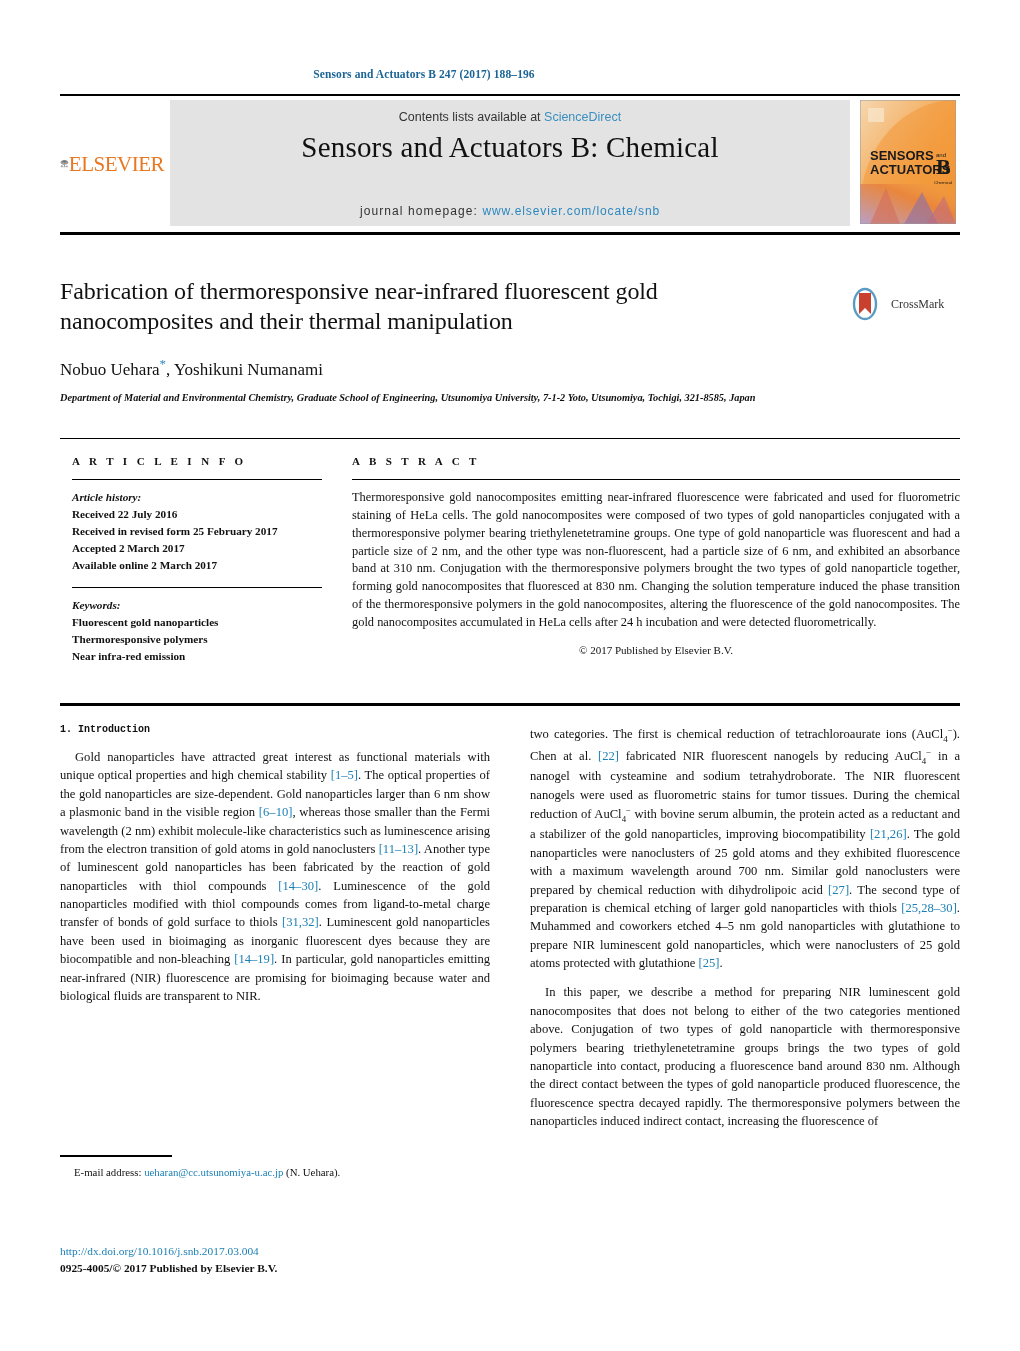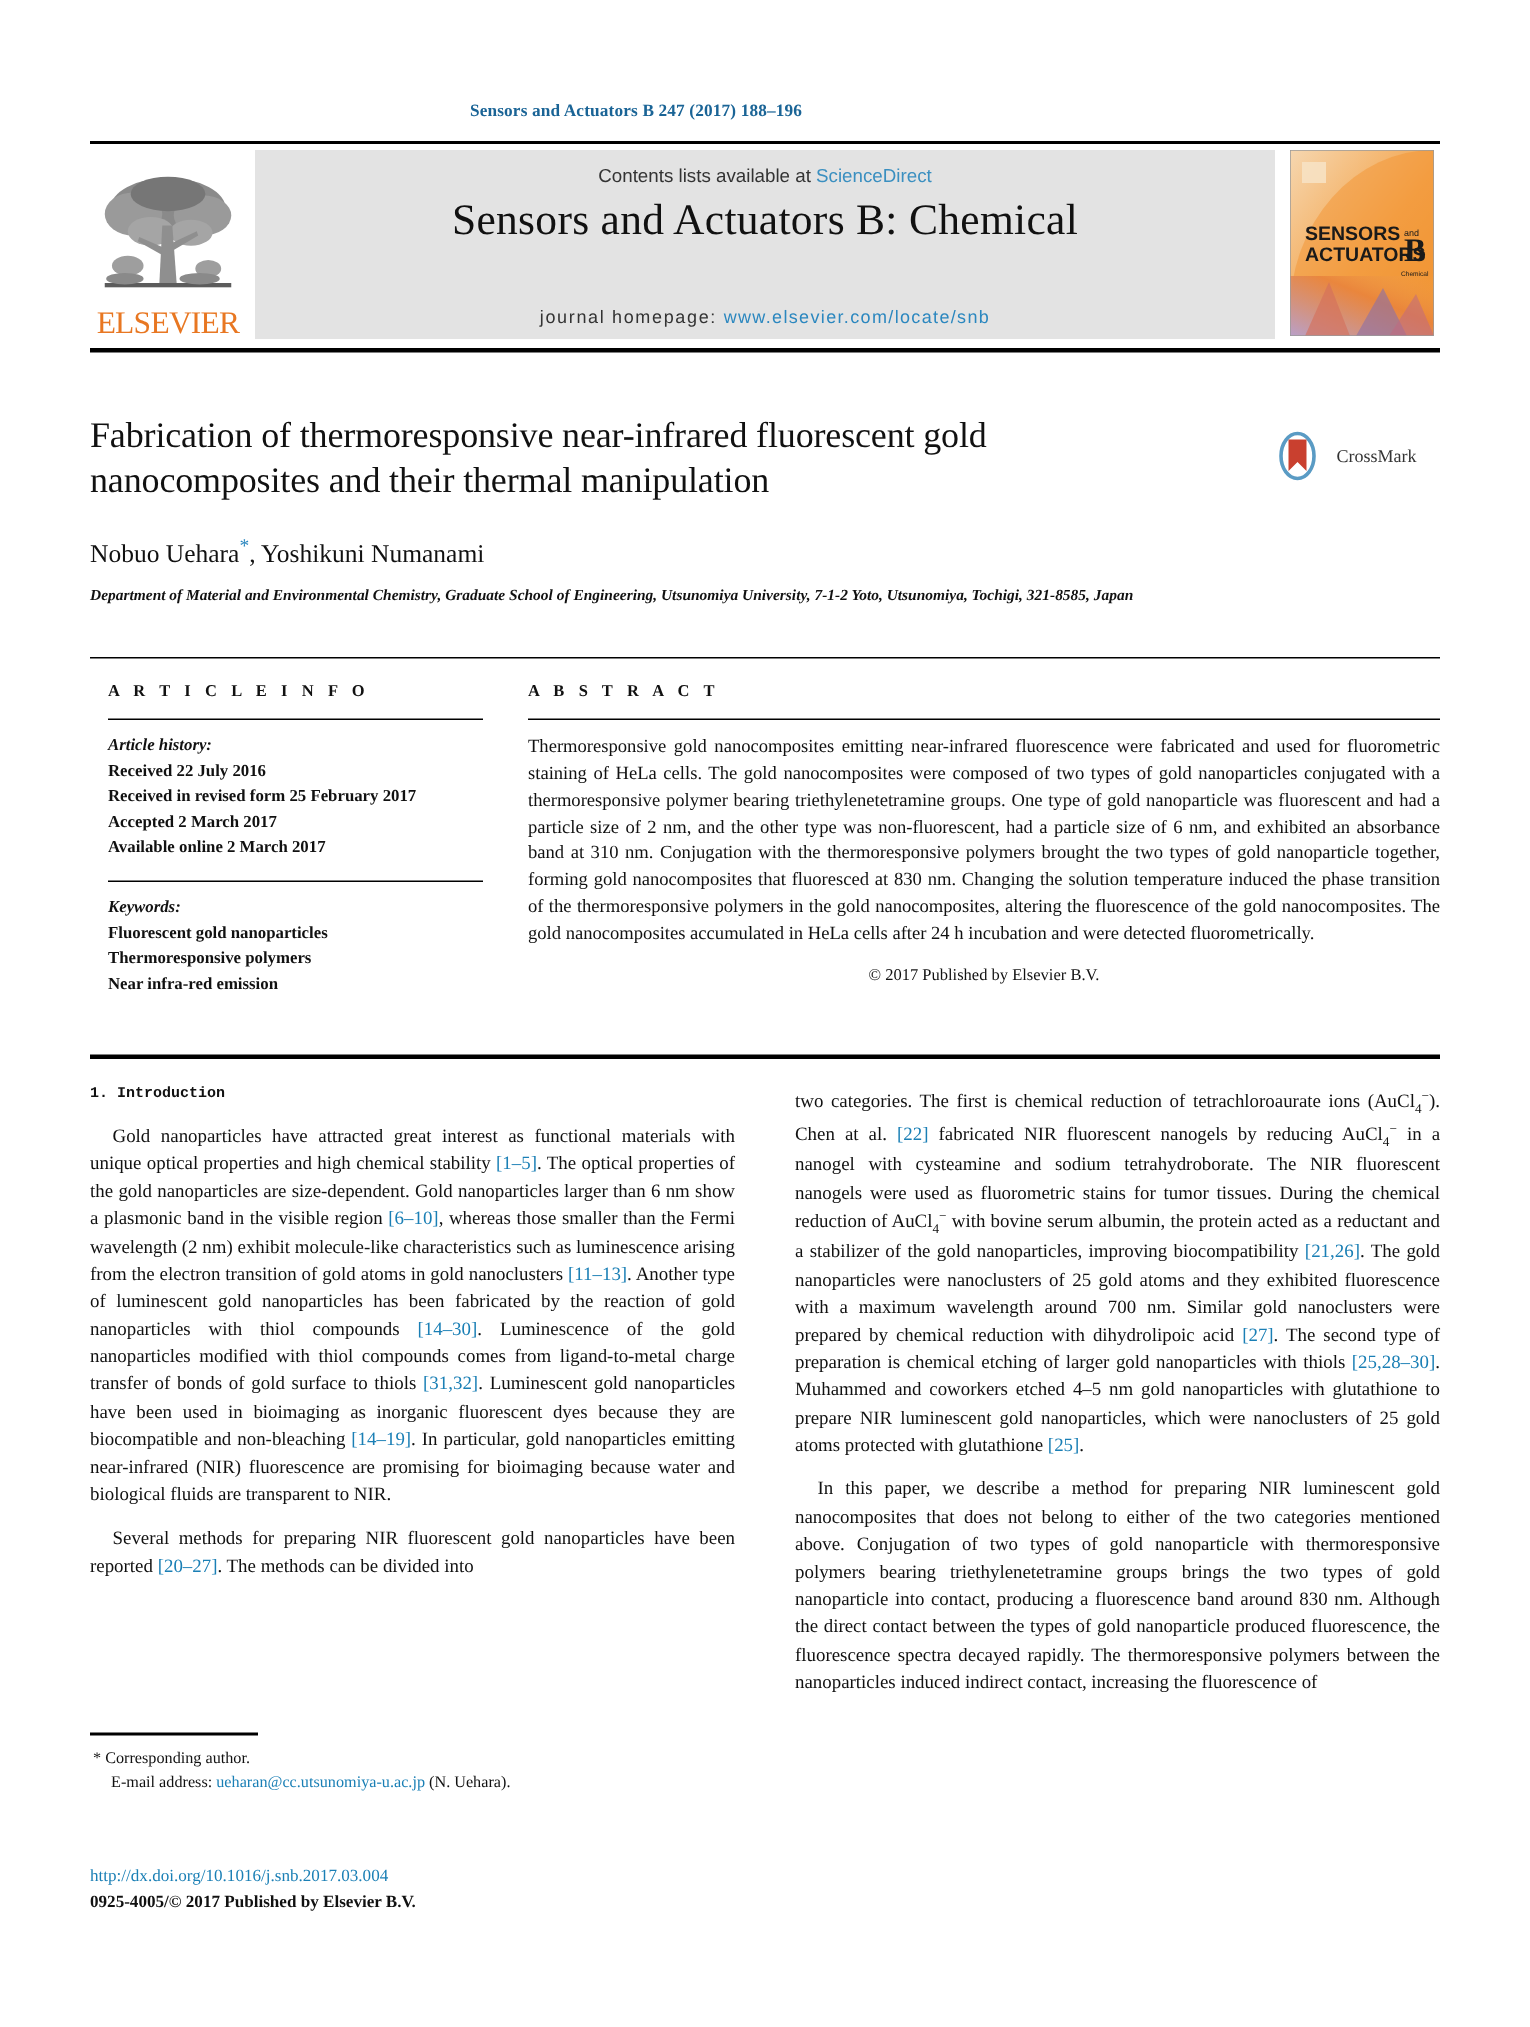--- a/index.html
+++ b/index.html
@@ -47,22 +47,22 @@
     display: flex;
     flex-direction: row;
     align-items: stretch;
     height: 132px;
     box-sizing: border-box;
   }
   .elsevier-block {
     width: 104px;
     flex: 0 0 104px;
     display: flex;
-    flex-direction: column;
-    justify-content: flex-end;
+    flex-direction: row;
+    justify-content: flex-start;
     align-items: center;
     padding-top: 2px;
   }
   .elsevier-tree {
     width: 96px;
     height: 92px;
     display: block;
   }
   .elsevier-word {
     font-family: "Liberation Serif", serif;
@@ -461,39 +461,33 @@
 
   <div class="body-cols">
 
     <div class="bcol">
       <div class="sec-title">1.  Introduction</div>
 
       <p class="para">
         <span>Gold nanoparticles have attracted great interest as functional materials with unique optical properties and high chemical stability </span><span class="ref">[1–5]</span><span>. The optical properties of the gold nanoparticles are size-dependent. Gold nanoparticles larger than 6 nm show a plasmonic band in the visible region </span><span class="ref">[6–10]</span><span>, whereas those smaller than the Fermi wavelength (2 nm) exhibit molecule-like characteristics such as luminescence arising from the electron transition of gold atoms in gold nanoclusters </span><span class="ref">[11–13]</span><span>. Another type of luminescent gold nanoparticles has been fabricated by the reaction of gold nanoparticles with thiol compounds </span><span class="ref">[14–30]</span><span>. Luminescence of the gold nanoparticles modified with thiol compounds comes from ligand-to-metal charge transfer of bonds of gold surface to thiols </span><span class="ref">[31,32]</span><span>. Luminescent gold nanoparticles have been used in bioimaging as inorganic fluorescent dyes because they are biocompatible and non-bleaching </span><span class="ref">[14–19]</span><span>. In particular, gold nanoparticles emitting near-infrared (NIR) fluorescence are promising for bioimaging because water and biological fluids are transparent to NIR.</span>
       </p>
 
-      <p class="para">
-        <span>Several methods for preparing NIR fluorescent gold nanoparticles have been reported </span><span class="ref">[20–27]</span><span>. The methods can be divided into</span>
-      </p>
     </div>
 
     <div class="bcol">
       <p class="para noindent">
         <span>two categories. The first is chemical reduction of tetrachloroaurate ions (AuCl</span><sub>4</sub><sup>−</sup><span>). Chen at al. </span><span class="ref">[22]</span><span> fabricated NIR fluorescent nanogels by reducing AuCl</span><sub>4</sub><sup>−</sup><span> in a nanogel with cysteamine and sodium tetrahydroborate. The NIR fluorescent nanogels were used as fluorometric stains for tumor tissues. During the chemical reduction of AuCl</span><sub>4</sub><sup>−</sup><span> with bovine serum albumin, the protein acted as a reductant and a stabilizer of the gold nanoparticles, improving biocompatibility </span><span class="ref">[21,26]</span><span>. The gold nanoparticles were nanoclusters of 25 gold atoms and they exhibited fluorescence with a maximum wavelength around 700 nm. Similar gold nanoclusters were prepared by chemical reduction with dihydrolipoic acid </span><span class="ref">[27]</span><span>. The second type of preparation is chemical etching of larger gold nanoparticles with thiols </span><span class="ref">[25,28–30]</span><span>. Muhammed and coworkers etched 4–5 nm gold nanoparticles with glutathione to prepare NIR luminescent gold nanoparticles, which were nanoclusters of 25 gold atoms protected with glutathione </span><span class="ref">[25]</span><span>.</span>
       </p>
 
       <p class="para">In this paper, we describe a method for preparing NIR luminescent gold nanocomposites that does not belong to either of the two categories mentioned above. Conjugation of two types of gold nanoparticle with thermoresponsive polymers bearing triethylenetetramine groups brings the two types of gold nanoparticle into contact, producing a fluorescence band around 830 nm. Although the direct contact between the types of gold nanoparticle produced fluorescence, the fluorescence spectra decayed rapidly. The thermoresponsive polymers between the nanoparticles induced indirect contact, increasing the fluorescence of</p>
     </div>
   </div>
 
   <div class="footnote">
     <div class="footnote-rule"></div>
-    <div class="footnote-line">
-      <span>*</span>&nbsp;<span>Corresponding author.</span>
-    </div>
     <div class="footnote-line" style="text-indent:0; padding-left:14px;">
       <span class="lbl">E-mail address:</span>
       <span class="link">ueharan@cc.utsunomiya-u.ac.jp</span>
       <span>(N. Uehara).</span>
     </div>
   </div>
 
   <div class="doi-footer">
     <div class="doi">http://dx.doi.org/10.1016/j.snb.2017.03.004</div>
     <div class="issn">0925-4005/© 2017 Published by Elsevier B.V.</div>

